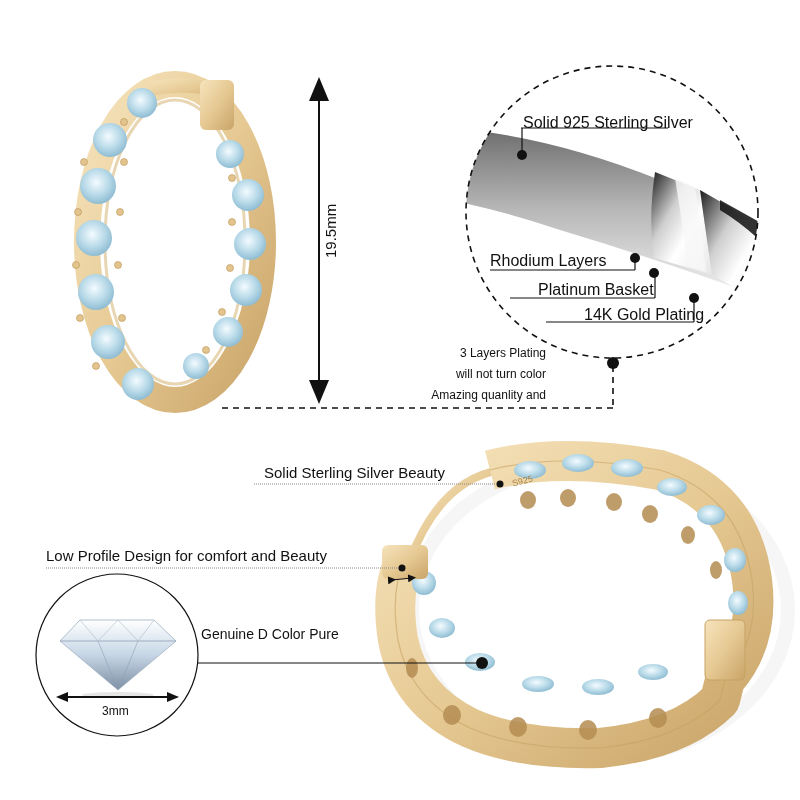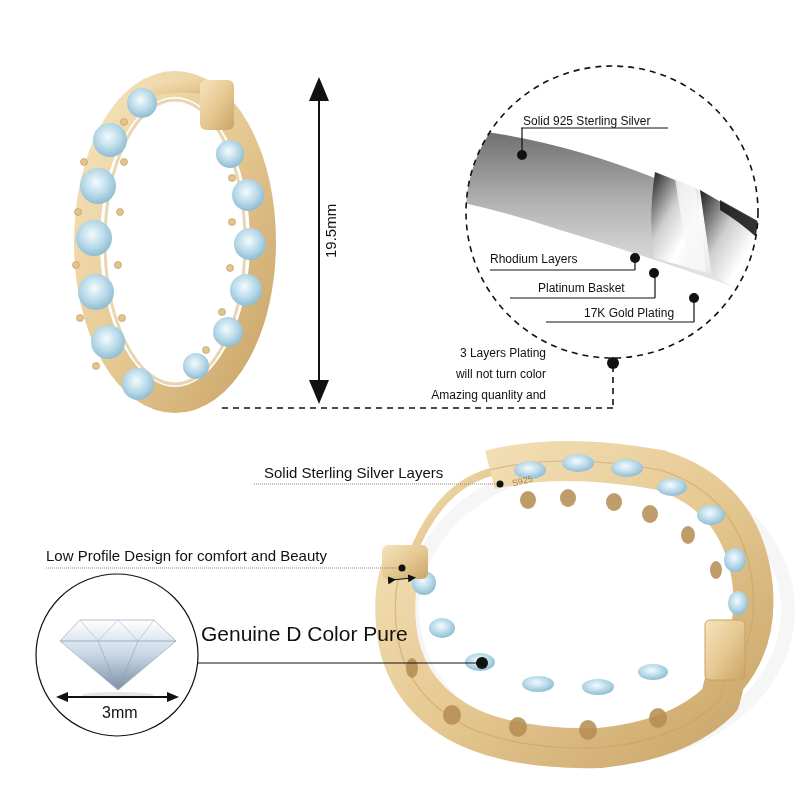--- a/index.html
+++ b/index.html
@@ -1,20 +1,20 @@
 <!DOCTYPE html>
 <html><head>
 <meta charset="utf-8">
 <style>
   html, body { margin: 0; padding: 0; background: #ffffff; }
   body { width: 800px; height: 800px; position: relative; overflow: hidden;
          font-family: "Liberation Sans", "DejaVu Sans", sans-serif; color: #111; }
   .abs { position: absolute; }
   .label { position: absolute; white-space: nowrap; color: #111; }
-  .lbl-sm { font-size: 12px; }
+  .lbl-sm { font-size: 16px; }
   .lbl-md { font-size: 15px; }
   .lbl-lg { font-size: 12px; line-height: 21px; text-align: right; }
   svg { position: absolute; left: 0; top: 0; }
 </style>
 </head>
 <body>
 
 <svg width="800" height="800" viewBox="0 0 800 800">
   <defs>
     <linearGradient id="goldG" x1="0" y1="0" x2="1" y2="1">
@@ -205,30 +205,30 @@
     <line x1="198" y1="663" x2="480" y2="663" stroke="#111" stroke-width="1.2"></line>
     <circle cx="482" cy="663" r="6" fill="#111"></circle>
   </g>
 </svg>
 
 <div class="label" style="left:322px; top:258px; transform: rotate(-90deg); transform-origin: left top; font-size:15px;">19.5mm</div>
 
 <div class="label lbl-sm" style="left:523px; top:114px;">Solid 925 Sterling Silver</div>
 <div class="label lbl-sm" style="left:490px; top:252px;">Rhodium Layers</div>
 <div class="label lbl-sm" style="left:538px; top:281px;">Platinum Basket</div>
-<div class="label lbl-sm" style="left:584px; top:306px;">17K Gold Plating</div>
+<div class="label lbl-sm" style="left:584px; top:306px;">14K Gold Plating</div>
 
 <div class="abs lbl-lg" style="left:360px; top:343px; width:186px;">
   <div>3 Layers Plating</div>
   <div>will not turn color</div>
   <div>Amazing quanlity and</div>
 </div>
 
-<div class="label lbl-md" style="left:264px; top:464px;">Solid Sterling Silver Layers</div>
+<div class="label lbl-md" style="left:264px; top:464px;">Solid Sterling Silver Beauty</div>
 <div class="label lbl-md" style="left:46px; top:547px;">Low Profile Design for comfort and Beauty</div>
 
-<div class="abs" style="left:201px; top:624px; font-size:21px; line-height:20px;">
+<div class="abs" style="left:201px; top:624px; font-size:14px; line-height:20px;">
   <div>Genuine D Color Pure</div>
 </div>
 
-<div class="label" style="left:102px; top:704px; font-size:16px;">3mm</div>
+<div class="label" style="left:102px; top:704px; font-size:12px;">3mm</div>
 
 <div class="label" style="left:512px; top:476px; font-size:9px; color:#a9854a; transform: rotate(-14deg);">S925</div>
 
 </body></html>

